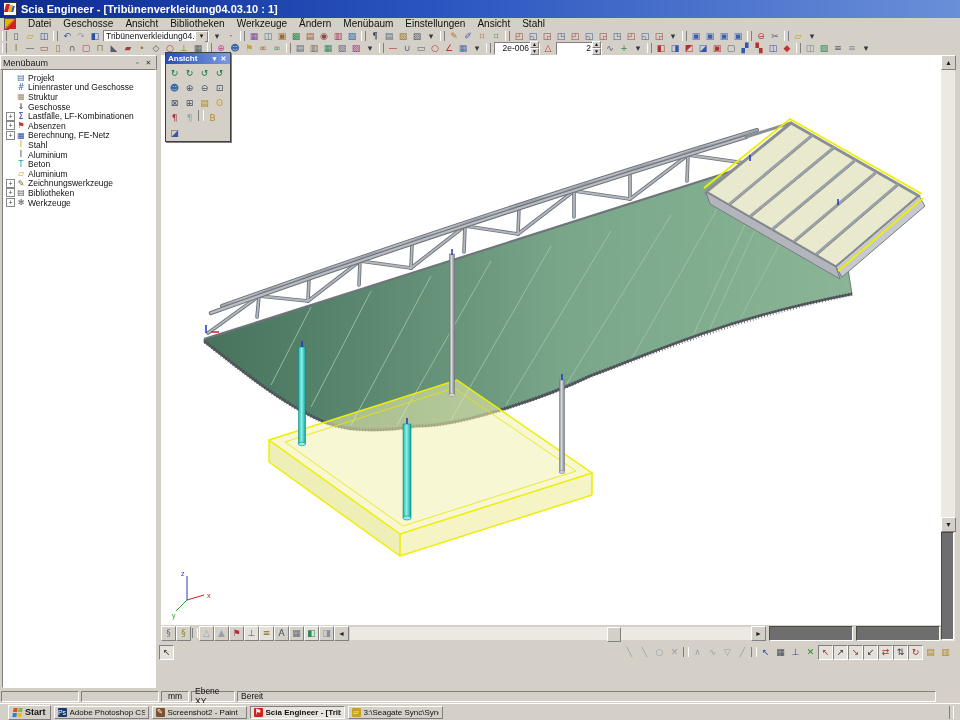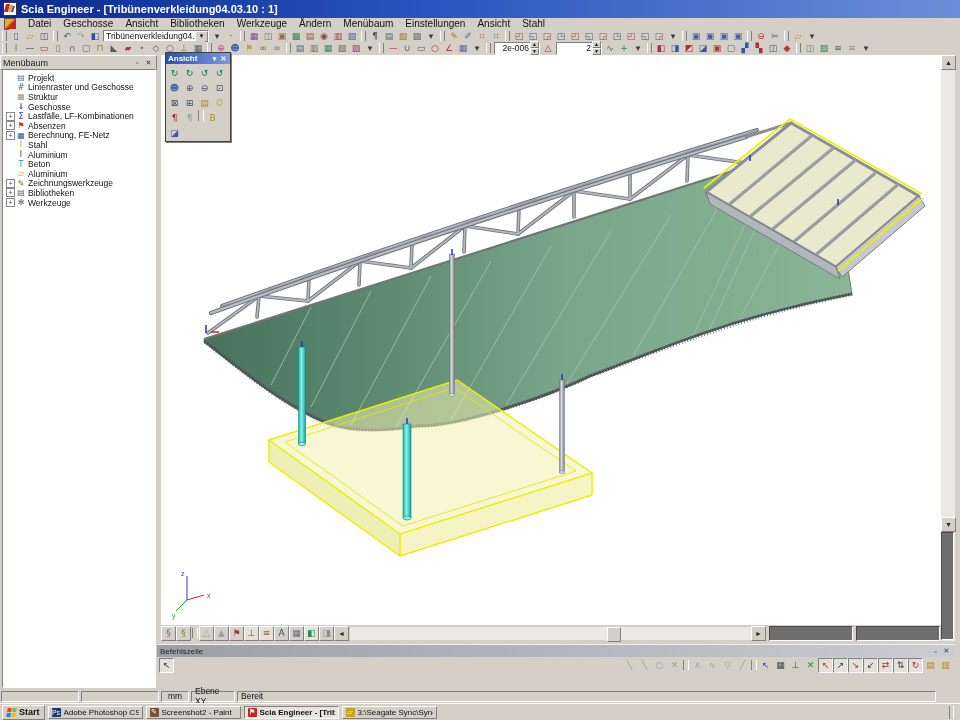--- a/index.html
+++ b/index.html
@@ -98,21 +98,21 @@
   .cmdinput{height:13px;margin:1px 2px;background:#fff;border:1px solid;border-color:#808080 #fff #fff #808080;
     font-size:8px;display:flex;align-items:center;padding-left:2px;color:#111;}
 
   
   .statusbar{position:absolute;left:0;top:689px;width:960px;height:14px;background:#d4d0c8;display:flex;align-items:center;gap:2px;padding-left:1px;box-sizing:border-box;}
   .sfield{height:11px;border:1px solid;border-color:#808080 #fff #fff #808080;font-size:8.5px;display:flex;align-items:center;justify-content:center;padding:0 3px;box-sizing:border-box;}
   .sf0{width:78px;} .sf1{width:78px;} .sf2{width:28px;} .sf3{width:44px;} .sf4{flex:1;justify-content:flex-start;margin-right:24px;}
 
   
   .taskbar{position:absolute;left:0;top:703px;width:960px;height:17px;background:#d4d0c8;border-top:1px solid #fff;
-    display:flex;align-items:center;gap:3px;padding-left:2px;box-sizing:border-box;}
+    display:flex;align-items:center;gap:3px;padding-left:8px;box-sizing:border-box;}
   .startbtn{height:13px;display:flex;align-items:center;gap:3px;padding:0 4px;font-size:9px;font-weight:bold;
     background:#d4d0c8;border:1px solid;border-color:#fff #808080 #808080 #fff;}
   .winflag{display:grid;grid-template-columns:4px 4px;grid-template-rows:4px 4px;gap:1px;transform:skewX(-8deg);}
   .winflag i{display:block;}
   .taskbtn{width:95px;height:13px;display:flex;align-items:center;gap:3px;padding:0 3px;font-size:8px;
     background:#d4d0c8;border:1px solid;border-color:#fff #808080 #808080 #fff;overflow:hidden;white-space:nowrap;box-sizing:border-box;}
   .taskbtn.active{border-color:#808080 #fff #fff #808080;background:#e6e4dd;font-weight:bold;}
   .tbico{width:9px;height:9px;flex:none;display:flex;align-items:center;justify-content:center;font-size:7px;color:#fff;border-radius:1px;}
   .tblab{overflow:hidden;text-overflow:clip;}
   .traydiv{margin-left:auto;width:3px;height:13px;border-left:1px solid #808080;border-right:1px solid #fff;margin-right:6px;}
@@ -649,25 +649,20 @@
     <span class="darkblock" style="width:82px;margin-right:1px;"></span>
   </div>
 
   <div class="vscroll">
     <span class="sbtn" style="top:0;">▲</span>
     <span class="sbtn" style="top:462px;">▼</span>
     <span class="vdark"></span>
   </div>
 
   <div class="cmdpanel">
-    <div class="cmdtitle">
-      <span class="pt">Befehlszeile</span>
-      <span class="pbtn">▫</span>
-      <span class="pbtn">✕</span>
-    </div>
     <div class="cmdtools">
       <span class="left">
           <span class="ticon pressed" style="color: rgb(51, 51, 51);">↖</span>
         </span>
       <span class="right">
           <span class="ticon" style="color: rgb(154, 160, 166);">╲</span>
           <span class="ticon" style="color: rgb(154, 160, 166);">╲</span>
           <span class="ticon" style="color: rgb(154, 160, 166);">○</span>
           <span class="ticon" style="color: rgb(154, 160, 166);">✕</span>
           <span class="isep"></span>

